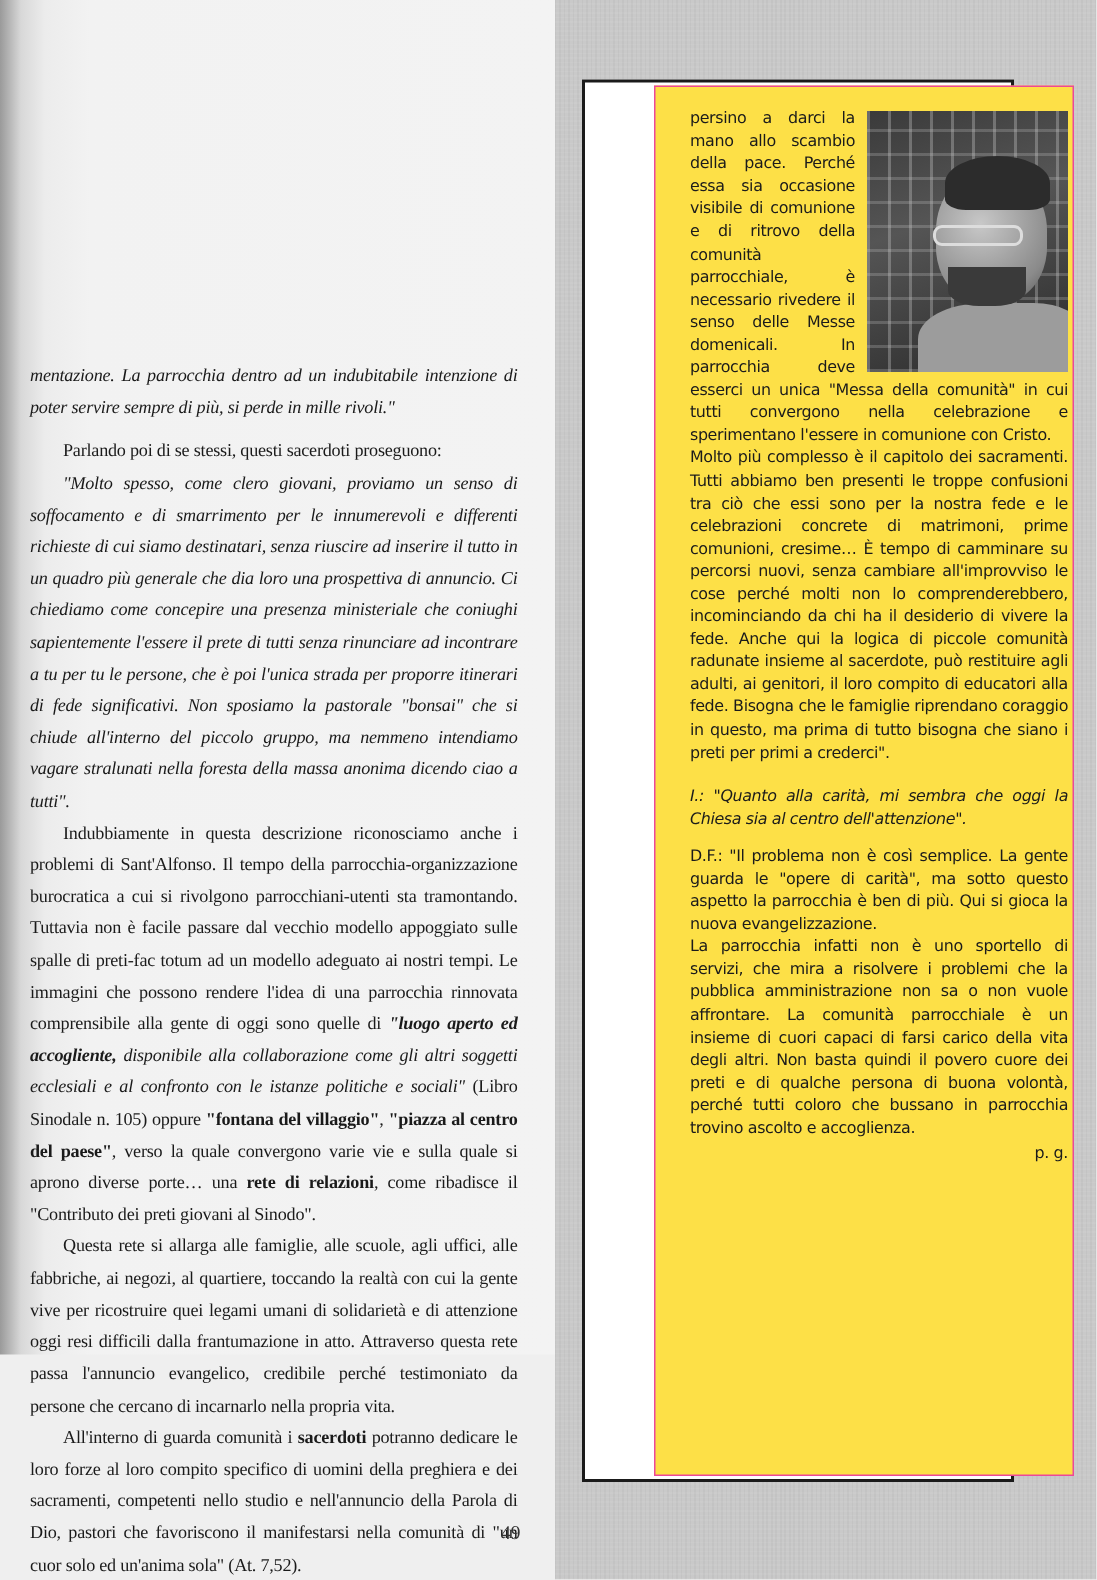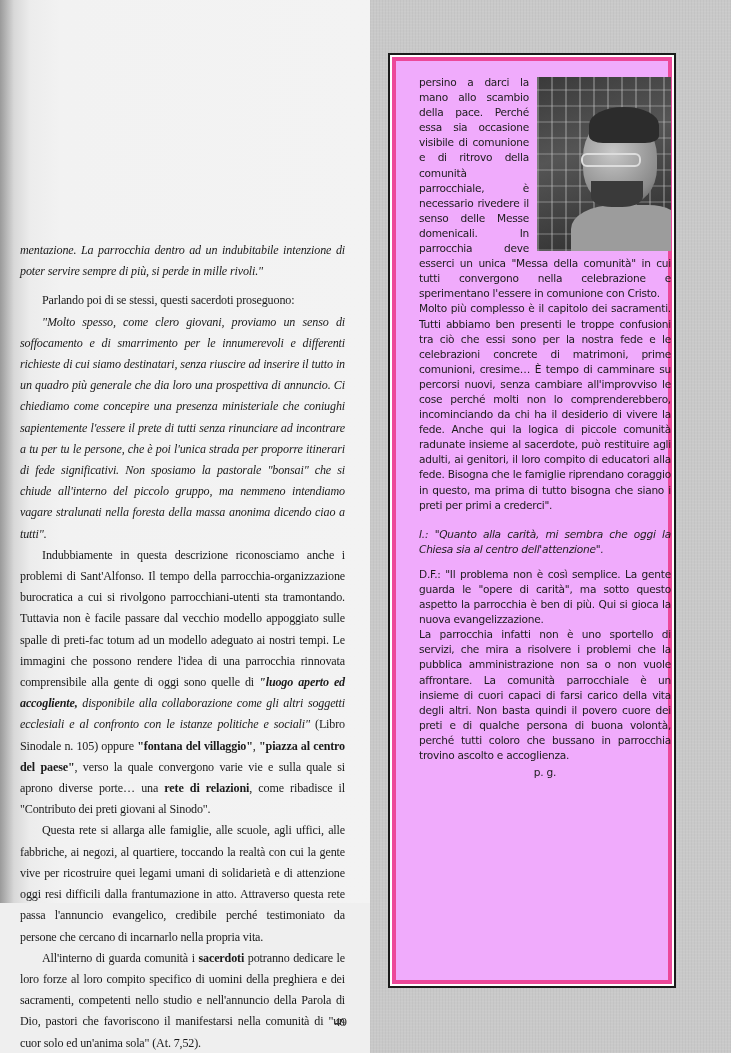--- a/index.html
+++ b/index.html
@@ -29,37 +29,37 @@
       position: absolute; left: 370px; top: 0; width: 361px; height: 1053px;
       background: #c9c9c9;
       background-image: repeating-linear-gradient(0deg, rgba(255,255,255,0.05) 0 1px, transparent 1px 3px),
                         repeating-linear-gradient(90deg, rgba(0,0,0,0.03) 0 1px, transparent 1px 3px);
     }
     .box-outer {
       position: absolute; left: 18px; top: 53px; width: 288px; height: 935px;
       border: 2px solid #1a1a1a; background: #fff; padding: 2px; box-sizing: border-box;
     }
     .box-inner {
-      width: 100%; height: 100%; border: 4px solid #ec4899; box-sizing: border-box;
-      background: #f0abfc; position: relative;
+      width: 100%; height: 100%; border: 1px solid #ec4899; box-sizing: border-box;
+      background: #fde047; position: relative; margin-left: 44px;
     }
     .box-text {
       position: absolute; left: 23px; top: 14px; width: 252px;
       font-family: "DejaVu Sans", sans-serif; font-size: 10.6px; line-height: 15.1px;
       color: #1b1b1b; text-align: justify; letter-spacing: -0.25px;
     }
     .box-text p { margin: 0; }
     .box-text .float-photo {
       float: right; width: 134px; height: 174px; margin: 2px 0 4px 8px;
       background: linear-gradient(160deg, #3a3a3a 0%, #555 40%, #2a2a2a 100%);
       position: relative; overflow: hidden;
     }
     .box-text .q { font-style: italic; margin-top: 14px; }
     .box-text .ans { margin-top: 10px; }
-    .box-text .sig { text-align: center; margin-top: 2px; }
+    .box-text .sig { text-align: right; margin-top: 2px; }
     .photo-grid {
       position: absolute; inset: 0;
       background-image: repeating-linear-gradient(90deg, rgba(200,200,200,0.35) 0 2px, transparent 2px 14px),
                         repeating-linear-gradient(0deg, rgba(200,200,200,0.25) 0 2px, transparent 2px 16px);
     }
     .photo-head {
       position: absolute; left: 46px; top: 40px; width: 74px; height: 88px;
       border-radius: 45% 45% 42% 42%;
       background: radial-gradient(circle at 40% 40%, #c8c8c8, #8a8a8a 70%, #555);
     }

